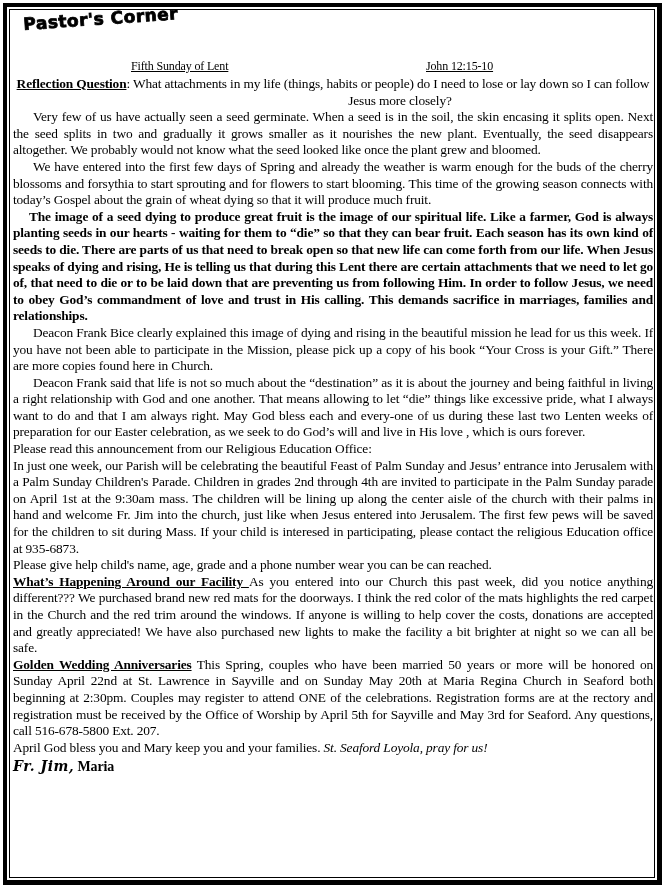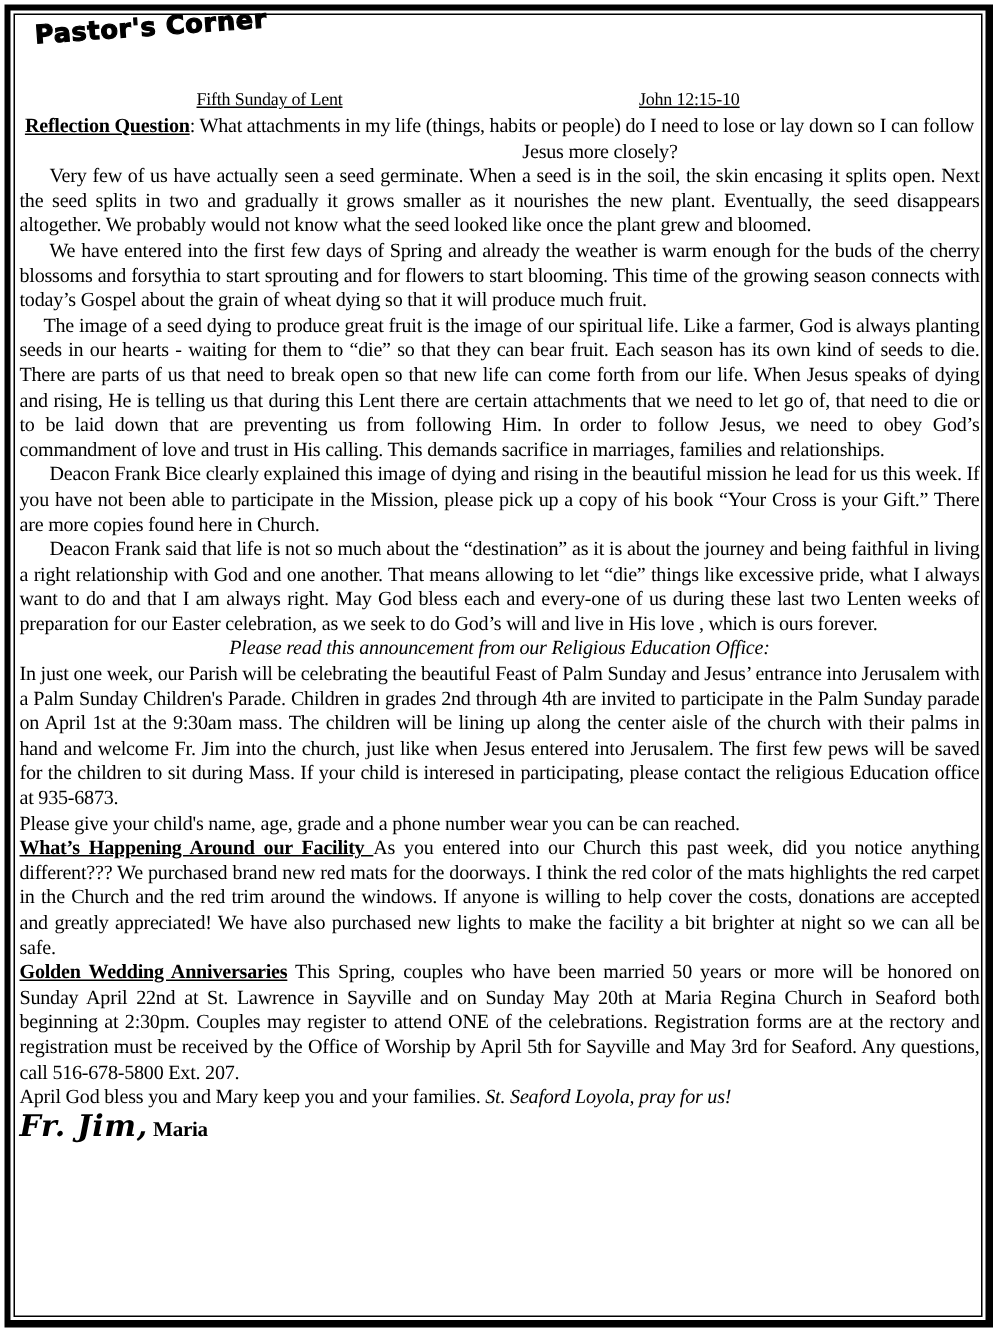--- a/index.html
+++ b/index.html
@@ -25,28 +25,28 @@
   }
   .heading-row {
     position: absolute; top: 58px; left: 0; width: 638px; height: 18px;
     font-size: 12px;
   }
   .heading-row .left { position: absolute; left: 118px; text-decoration: underline; }
   .heading-row .right { position: absolute; left: 413px; text-decoration: underline; }
   .body-text { position: absolute; top: 76px; left: 0; width: 640px; }
   p { margin: 0; text-align: justify; }
   .indent { text-indent: 20px; }
-  .indent2 { text-indent: 16px; }
+  .indent2 { text-indent: 16px; font-weight: bold; }
   .hang { padding-left: 134px; text-indent: -134px; text-align: center; }
   .u-bold { font-weight: bold; text-decoration: underline; }
   .bold { font-weight: bold; }
-  .center-italic { text-align: center; font-style: italic; }
+  .center-italic { }
   .sig-script {
     font-family: "DejaVu Serif", serif; font-style: italic; font-weight: bold;
-    font-size: 20px; letter-spacing: 0.5px;
+    font-size: 14px; letter-spacing: 0.5px;
   }
   .ital { font-style: italic; }
   .sig-line { margin-top: 2px; font-size: 14px; }
 </style>
 </head>
 <body>
 
 <div class="frame-outer">
   <div class="frame-inner"></div>
 </div>
@@ -63,21 +63,21 @@
     <p class="hang"><span class="u-bold">Reflection Question</span><span>: What attachments in my life (things, habits or people) do I need to lose or lay down so I can follow Jesus more closely?</span></p>
 
     <p class="indent">Very few of us have actually seen a seed germinate.   When a seed is in the soil, the skin encasing it splits open.  Next the seed splits in two and gradually it grows smaller as it nourishes the new plant.  Eventually, the seed disappears altogether.  We probably would not know what the seed looked like once the plant grew and bloomed.</p>
     <p class="indent">We have entered into the first few days of Spring and already the weather is warm enough for the buds of the cherry blossoms and forsythia to start sprouting and for flowers to start blooming. This time of the growing season connects with today’s Gospel about the grain of wheat dying so that it will produce much fruit.</p>
     <p class="indent2">The image of a seed dying to produce great fruit is the image of our spiritual life.  Like a farmer, God is always planting seeds in our hearts - waiting for them to “die” so that they can bear fruit.  Each season has its own kind of seeds to die.  There are parts of us that need to break open so that new life can come forth from our life.  When Jesus speaks of dying and rising, He is telling us that during this Lent there are certain attachments that we need to let go of, that need to die  or to be laid down that are preventing us from following Him.  In order to follow Jesus,  we need to obey God’s commandment of love and trust in His calling.  This demands sacrifice in marriages, families and relationships.</p>
     <p class="indent">Deacon Frank Bice clearly explained this image of dying and rising in the beautiful mission he lead for us this week.  If you have not been able to participate in the Mission, please pick up a copy of his book “Your Cross is your Gift.”  There are more copies found here in Church.</p>
     <p class="indent">Deacon Frank said that life is not so much about the “destination” as it is about the journey and being faithful in living a right relationship with God and one another.  That means allowing to let “die” things like excessive pride, what I always want to do and that I am always right.  May God bless each and every-one of us during these last two Lenten weeks of preparation for our Easter celebration, as we seek to do God’s will and live in His love , which is ours forever.</p>
 
     <p class="center-italic">Please read this announcement from our Religious Education Office:</p>
     <p>In just one week, our Parish will be celebrating the beautiful Feast of Palm Sunday and Jesus’ entrance into Jerusalem with a Palm Sunday Children's Parade.  Children in grades 2nd through 4th are invited to participate in the Palm Sunday parade on April 1st at the 9:30am mass.  The children will be lining up along the center aisle of the church with their palms in hand and welcome Fr. Jim into the church, just like when Jesus entered into Jerusalem. The first few pews will be saved for the children to sit during Mass. If your child is interesed in participating, please contact the religious Education office at 935-6873.</p>
-    <p>Please give your child's name, age, grade and a phone number wear you can be can reached.</p>
+    <p>Please give help child's name, age, grade and a phone number wear you can be can reached.</p>
 
     <p><span class="u-bold">What’s Happening Around our Facility </span><span>As you entered into our Church this past week, did you notice anything different???  We purchased brand new red mats for the doorways.  I think the red color of the mats highlights the red carpet in the Church and the red trim around the windows.  If anyone is willing to help cover the costs, donations are accepted and greatly appreciated! We have also purchased new lights to make the facility a bit brighter at night so we can all be safe.</span></p>
 
     <p><span class="u-bold">Golden Wedding Anniversaries</span><span> This Spring, couples who have been married 50 years or more will be honored on Sunday April 22nd at St. Lawrence in Sayville and on Sunday May 20th at Maria Regina Church in Seaford both beginning at 2:30pm.  Couples may register to attend ONE of the celebrations.  Registration forms are at the rectory and registration must be received by the Office of Worship by April 5th for Sayville and May 3rd for Seaford.  Any questions, call 516-678-5800 Ext. 207.</span></p>
 
     <p><span>April God bless you and Mary keep you and your families.  </span><span class="ital">St. Seaford Loyola, pray for us!</span></p>
 
     <p class="sig-line"><span class="sig-script">Fr. Jim,</span><span class="bold"> Maria</span></p>
   </div>
 </div>

